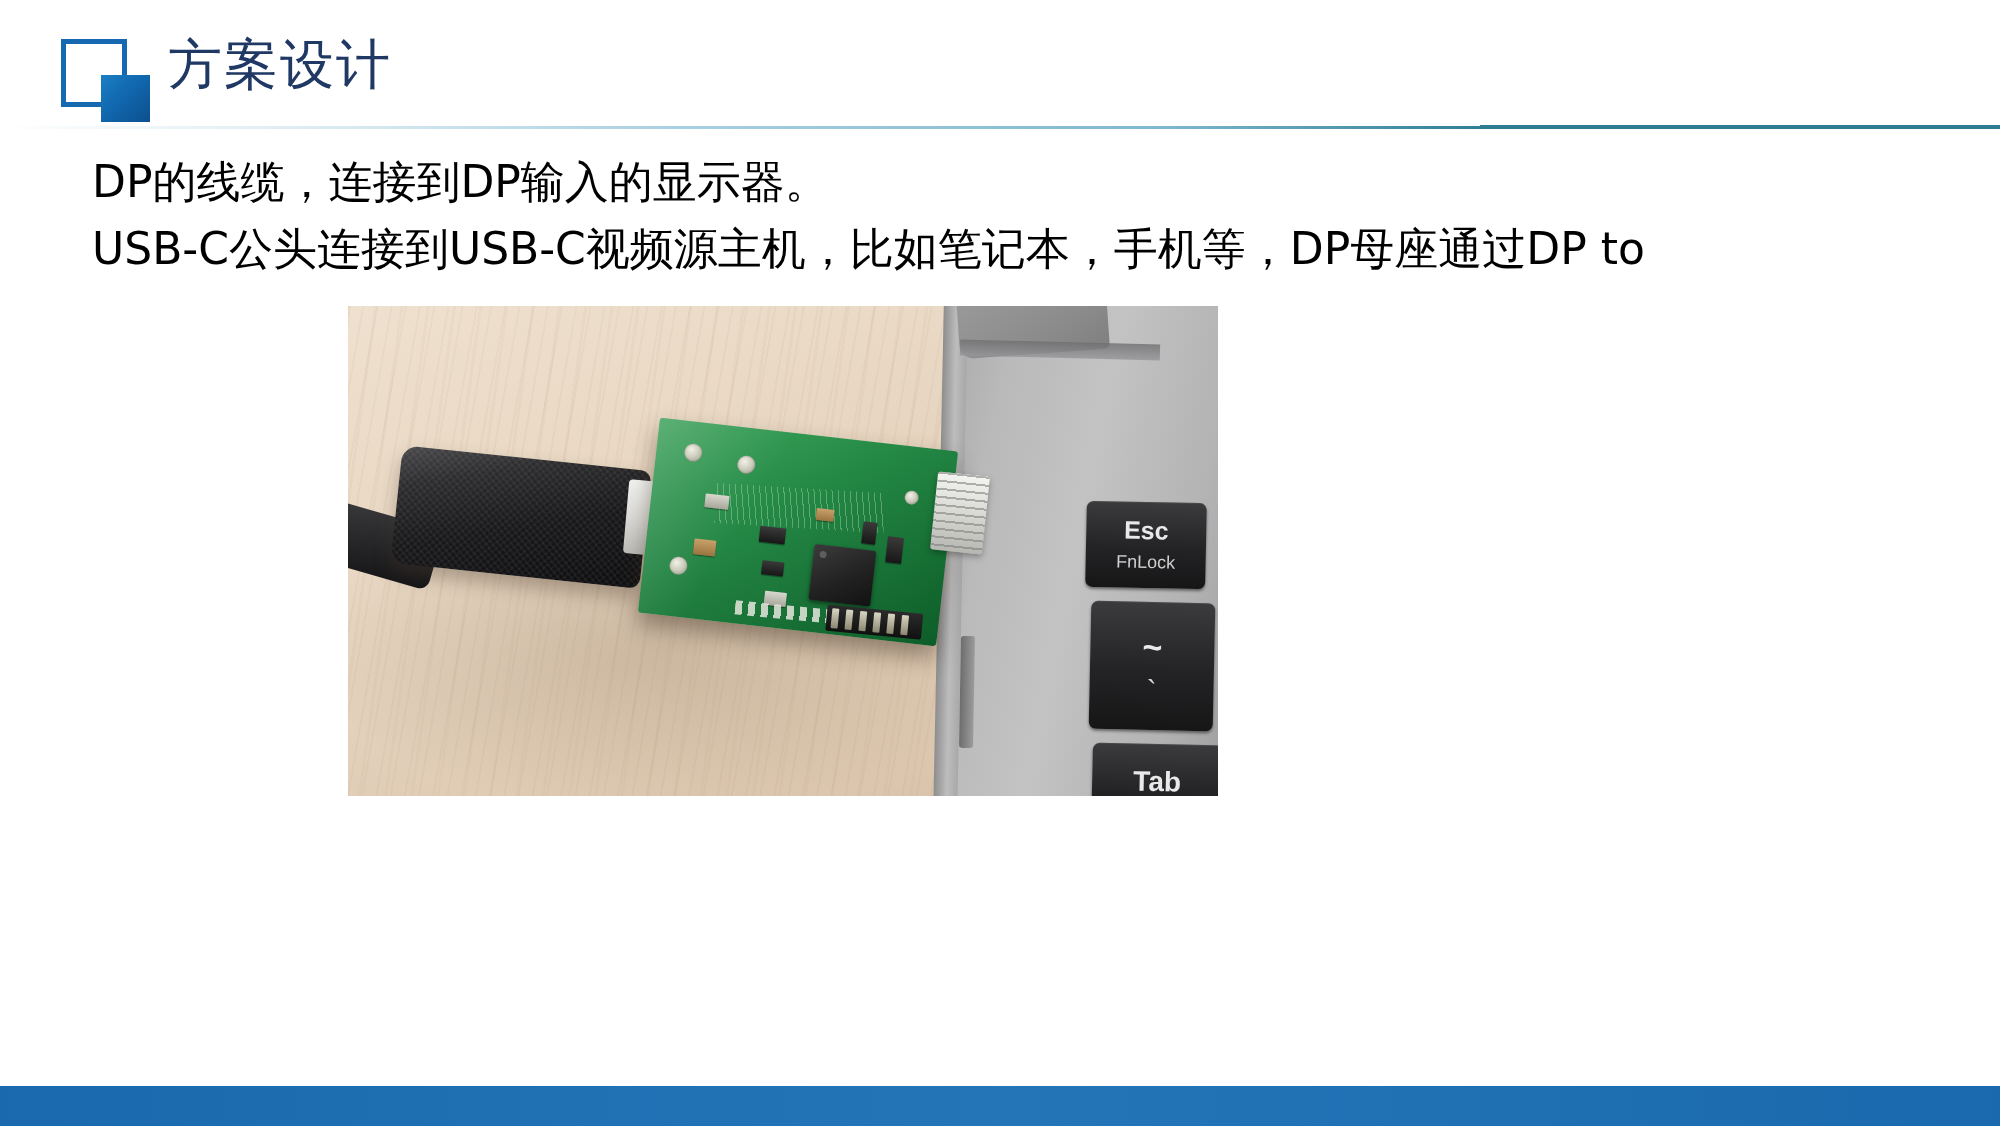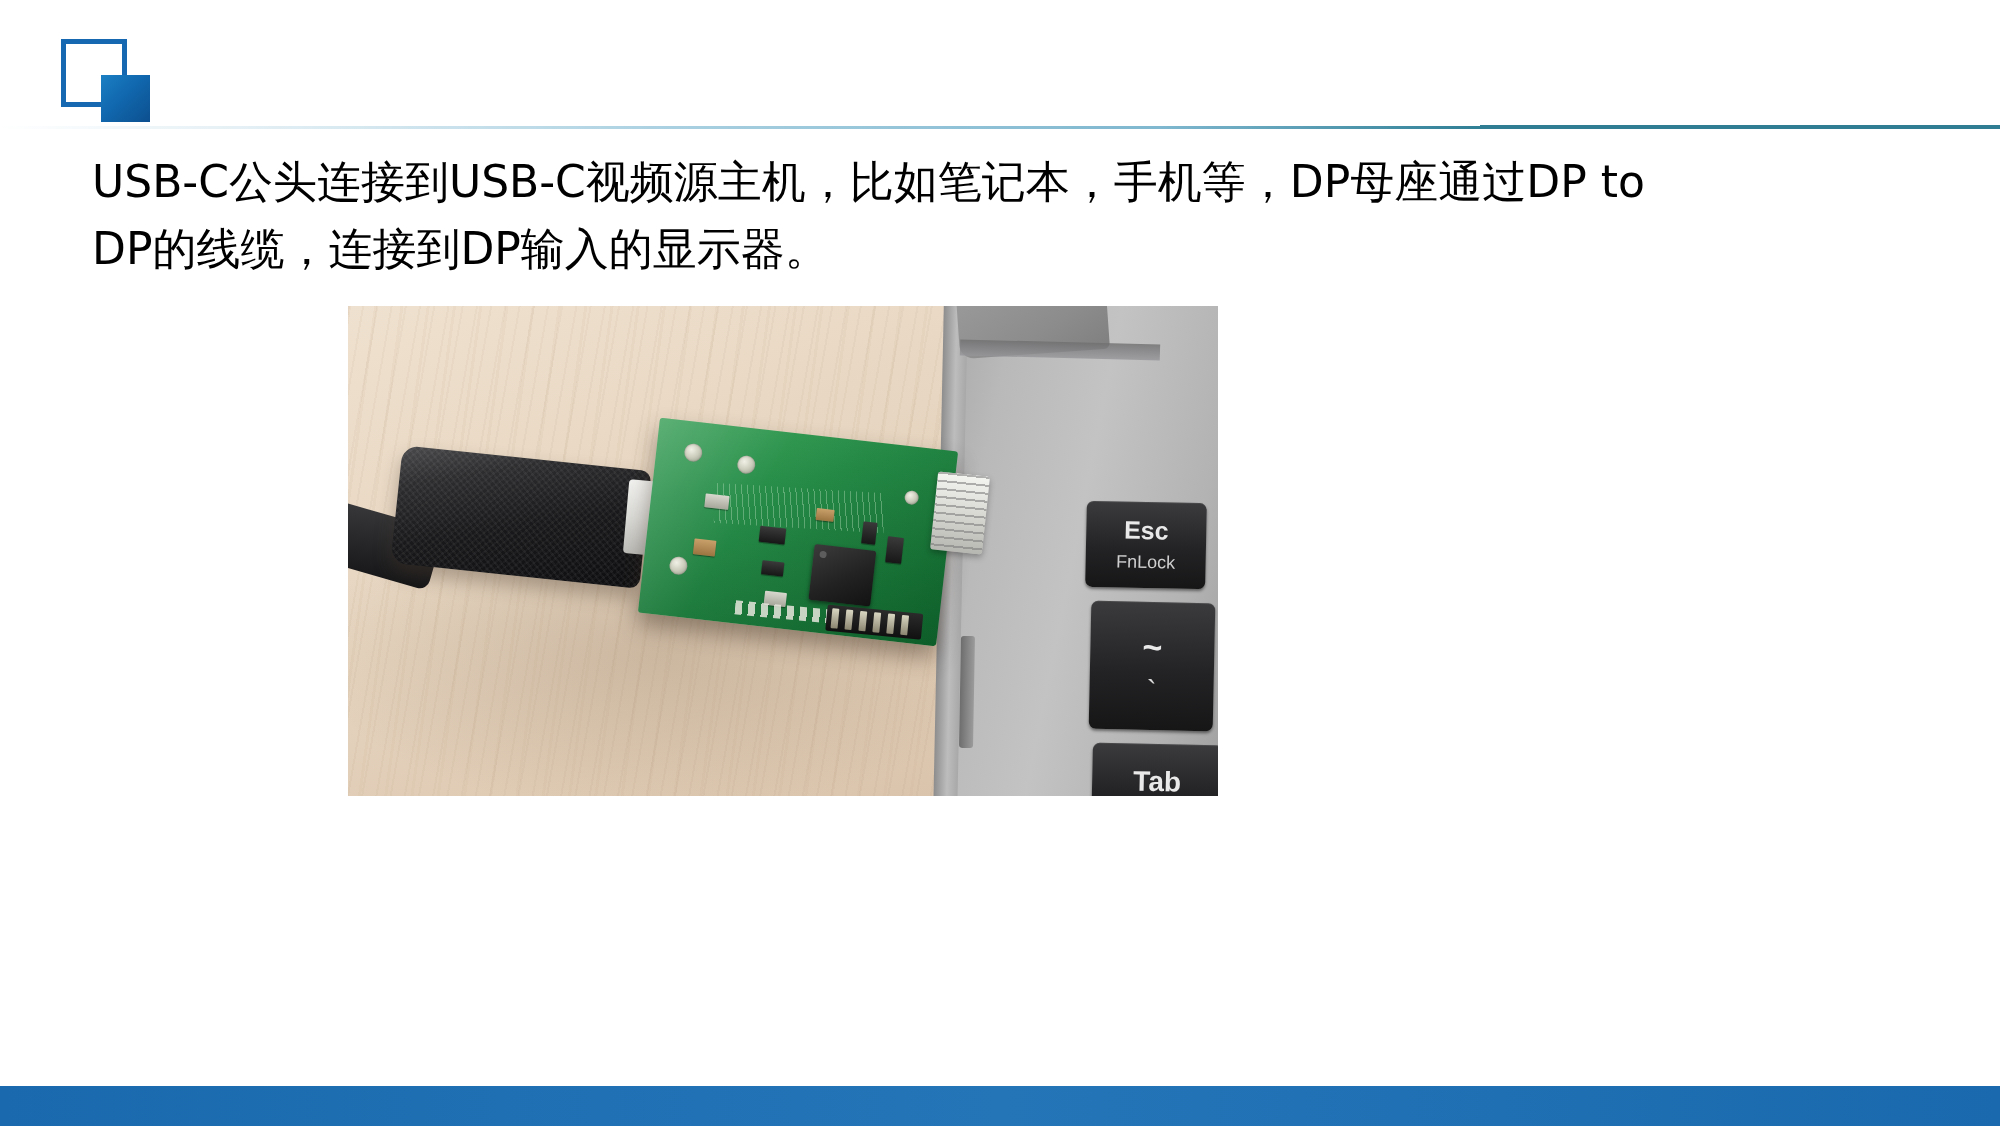--- a/index.html
+++ b/index.html
@@ -345,28 +345,29 @@
 </head>
 <body>
 
 <div class="slide-header">
 
   <div class="brand-logo">
     <div class="logo-outline"></div>
     <div class="logo-fill"></div>
   </div>
 
+  <div class="slide-title">方案设计</div>
 
   <div class="header-rule"></div>
   <div class="header-rule-strong"></div>
 </div>
 
 <div class="body-copy">
+  <p>DP的线缆，连接到DP输入的显示器。</p>
   <p>USB-C公头连接到USB-C视频源主机，比如笔记本，手机等，DP母座通过DP  to</p>
-  <p>DP的线缆，连接到DP输入的显示器。</p>
 </div>
 
 <div class="photo-frame">
   <div class="photo-inner">
 
     <div class="desk"></div>
     <div class="desk-grain"></div>
     <div class="desk-shadow-soft"></div>
 
     <div class="laptop"></div>

